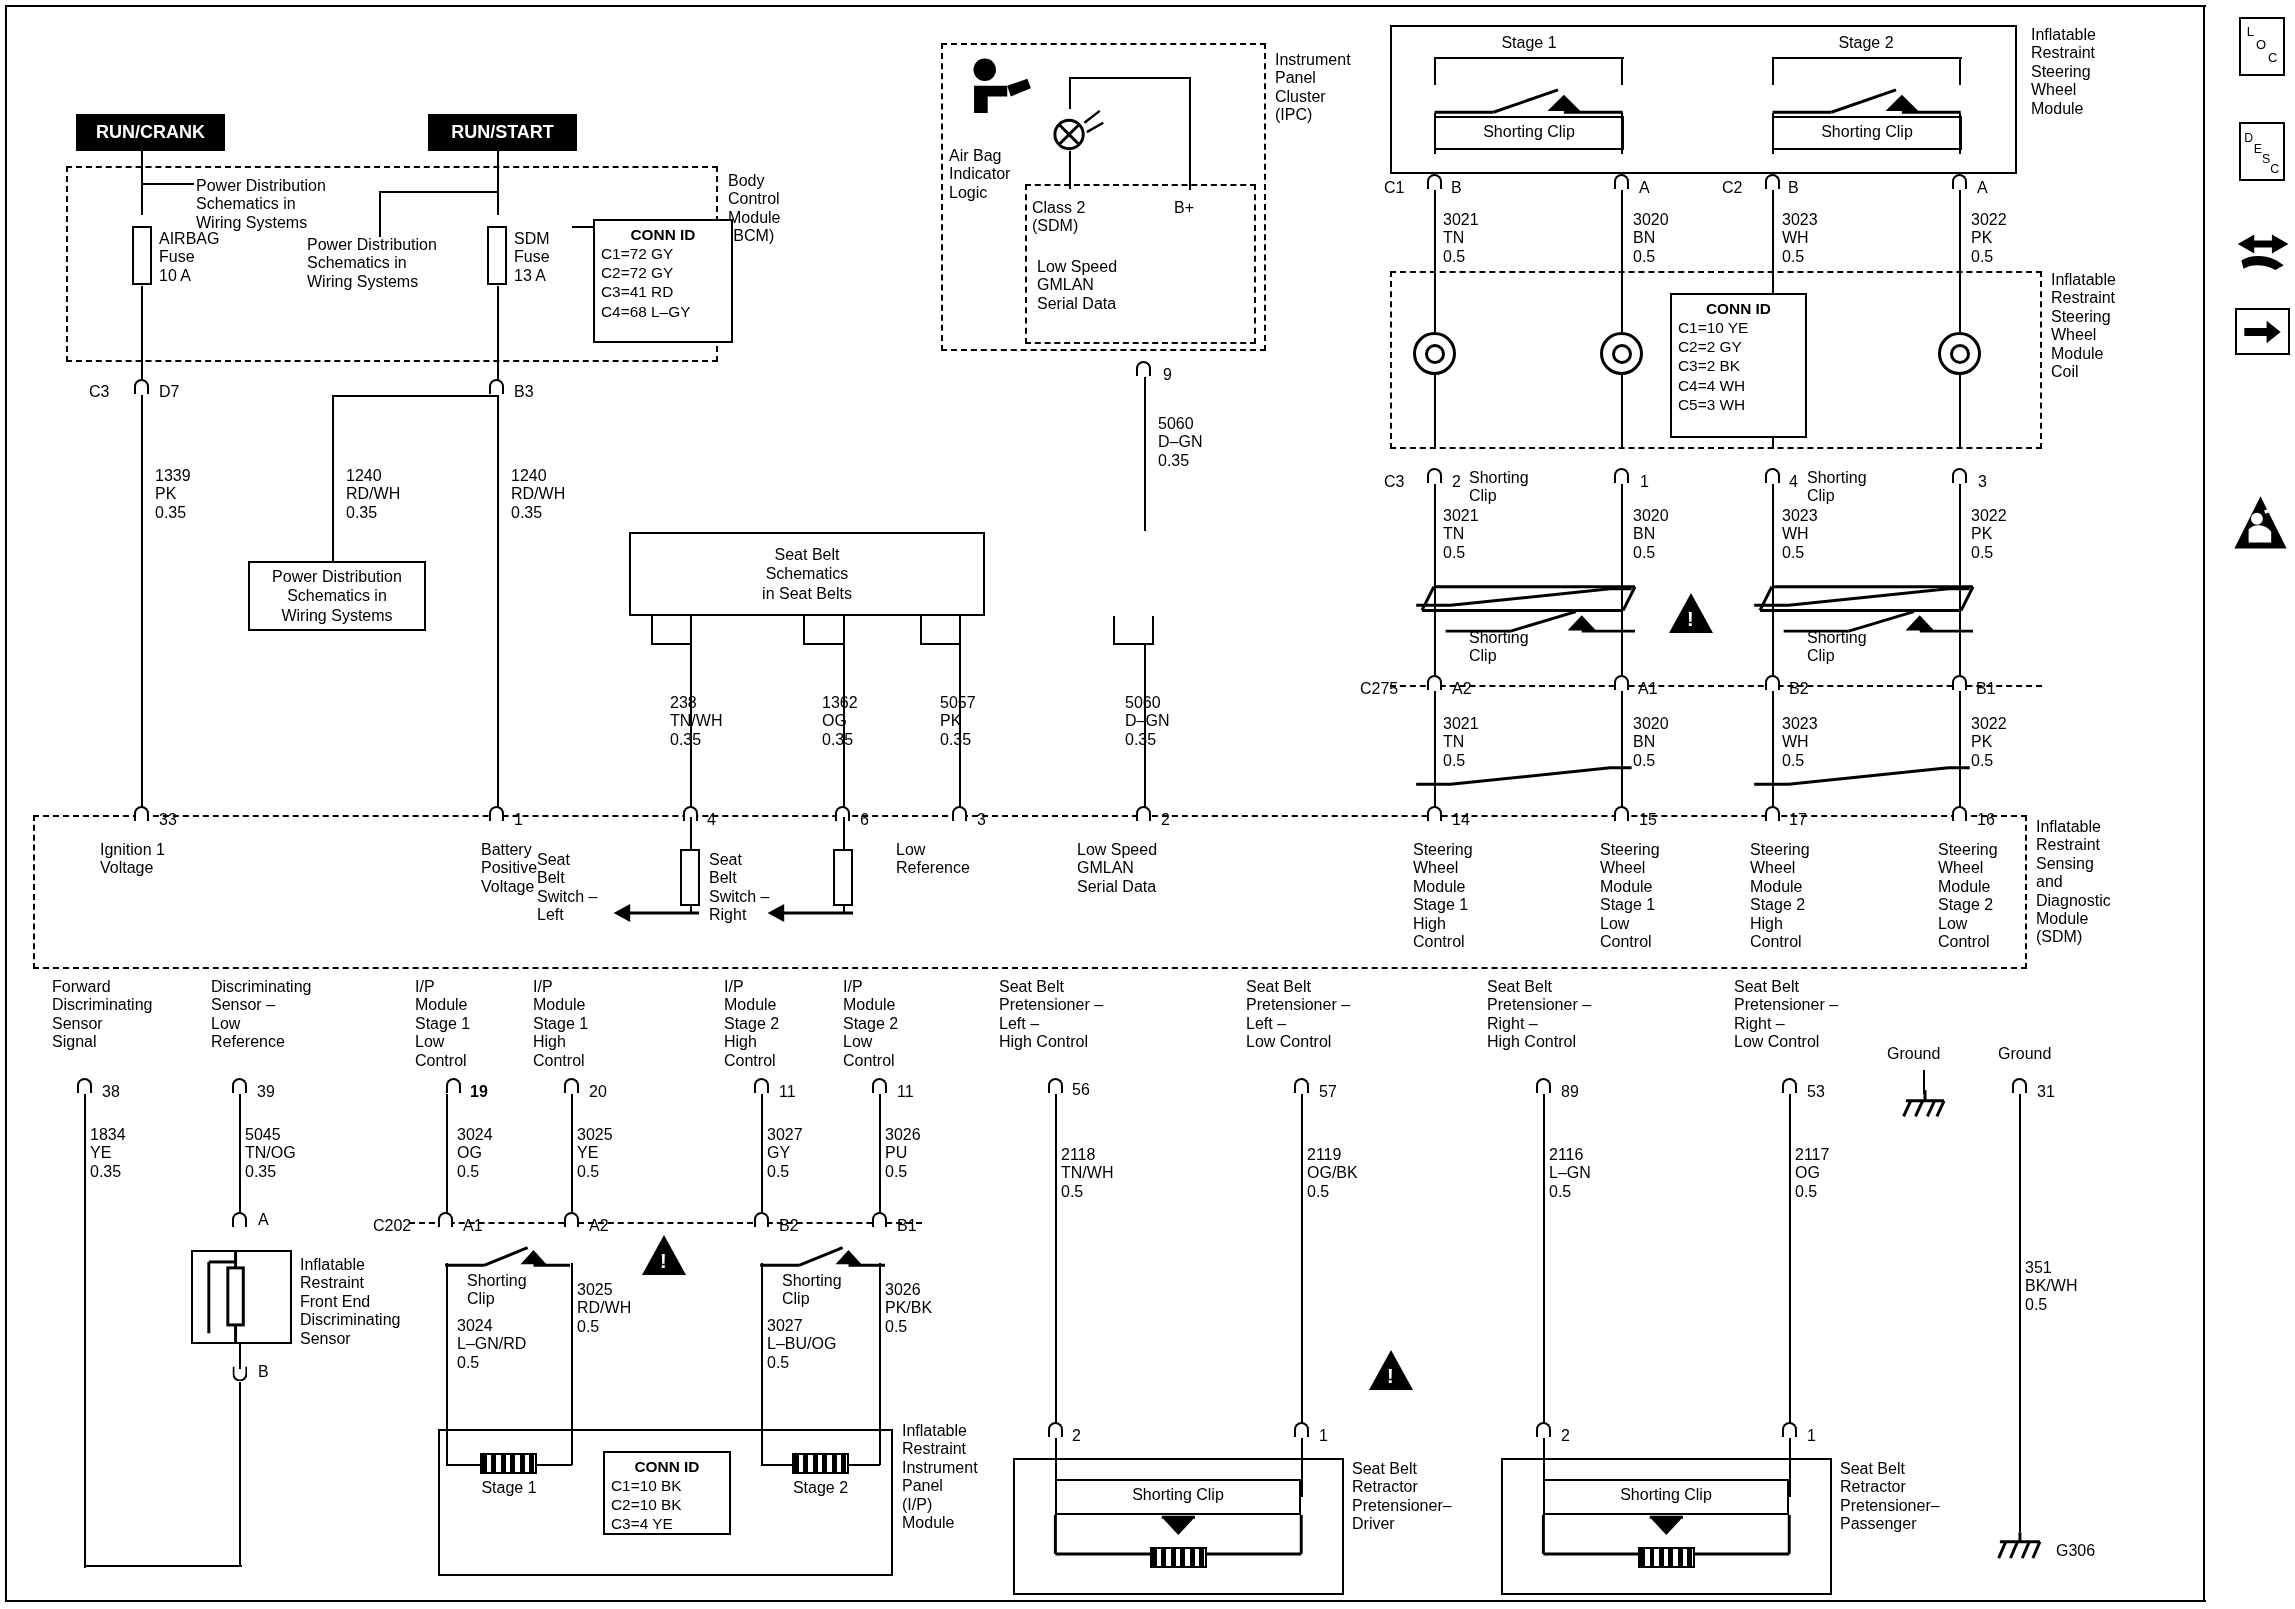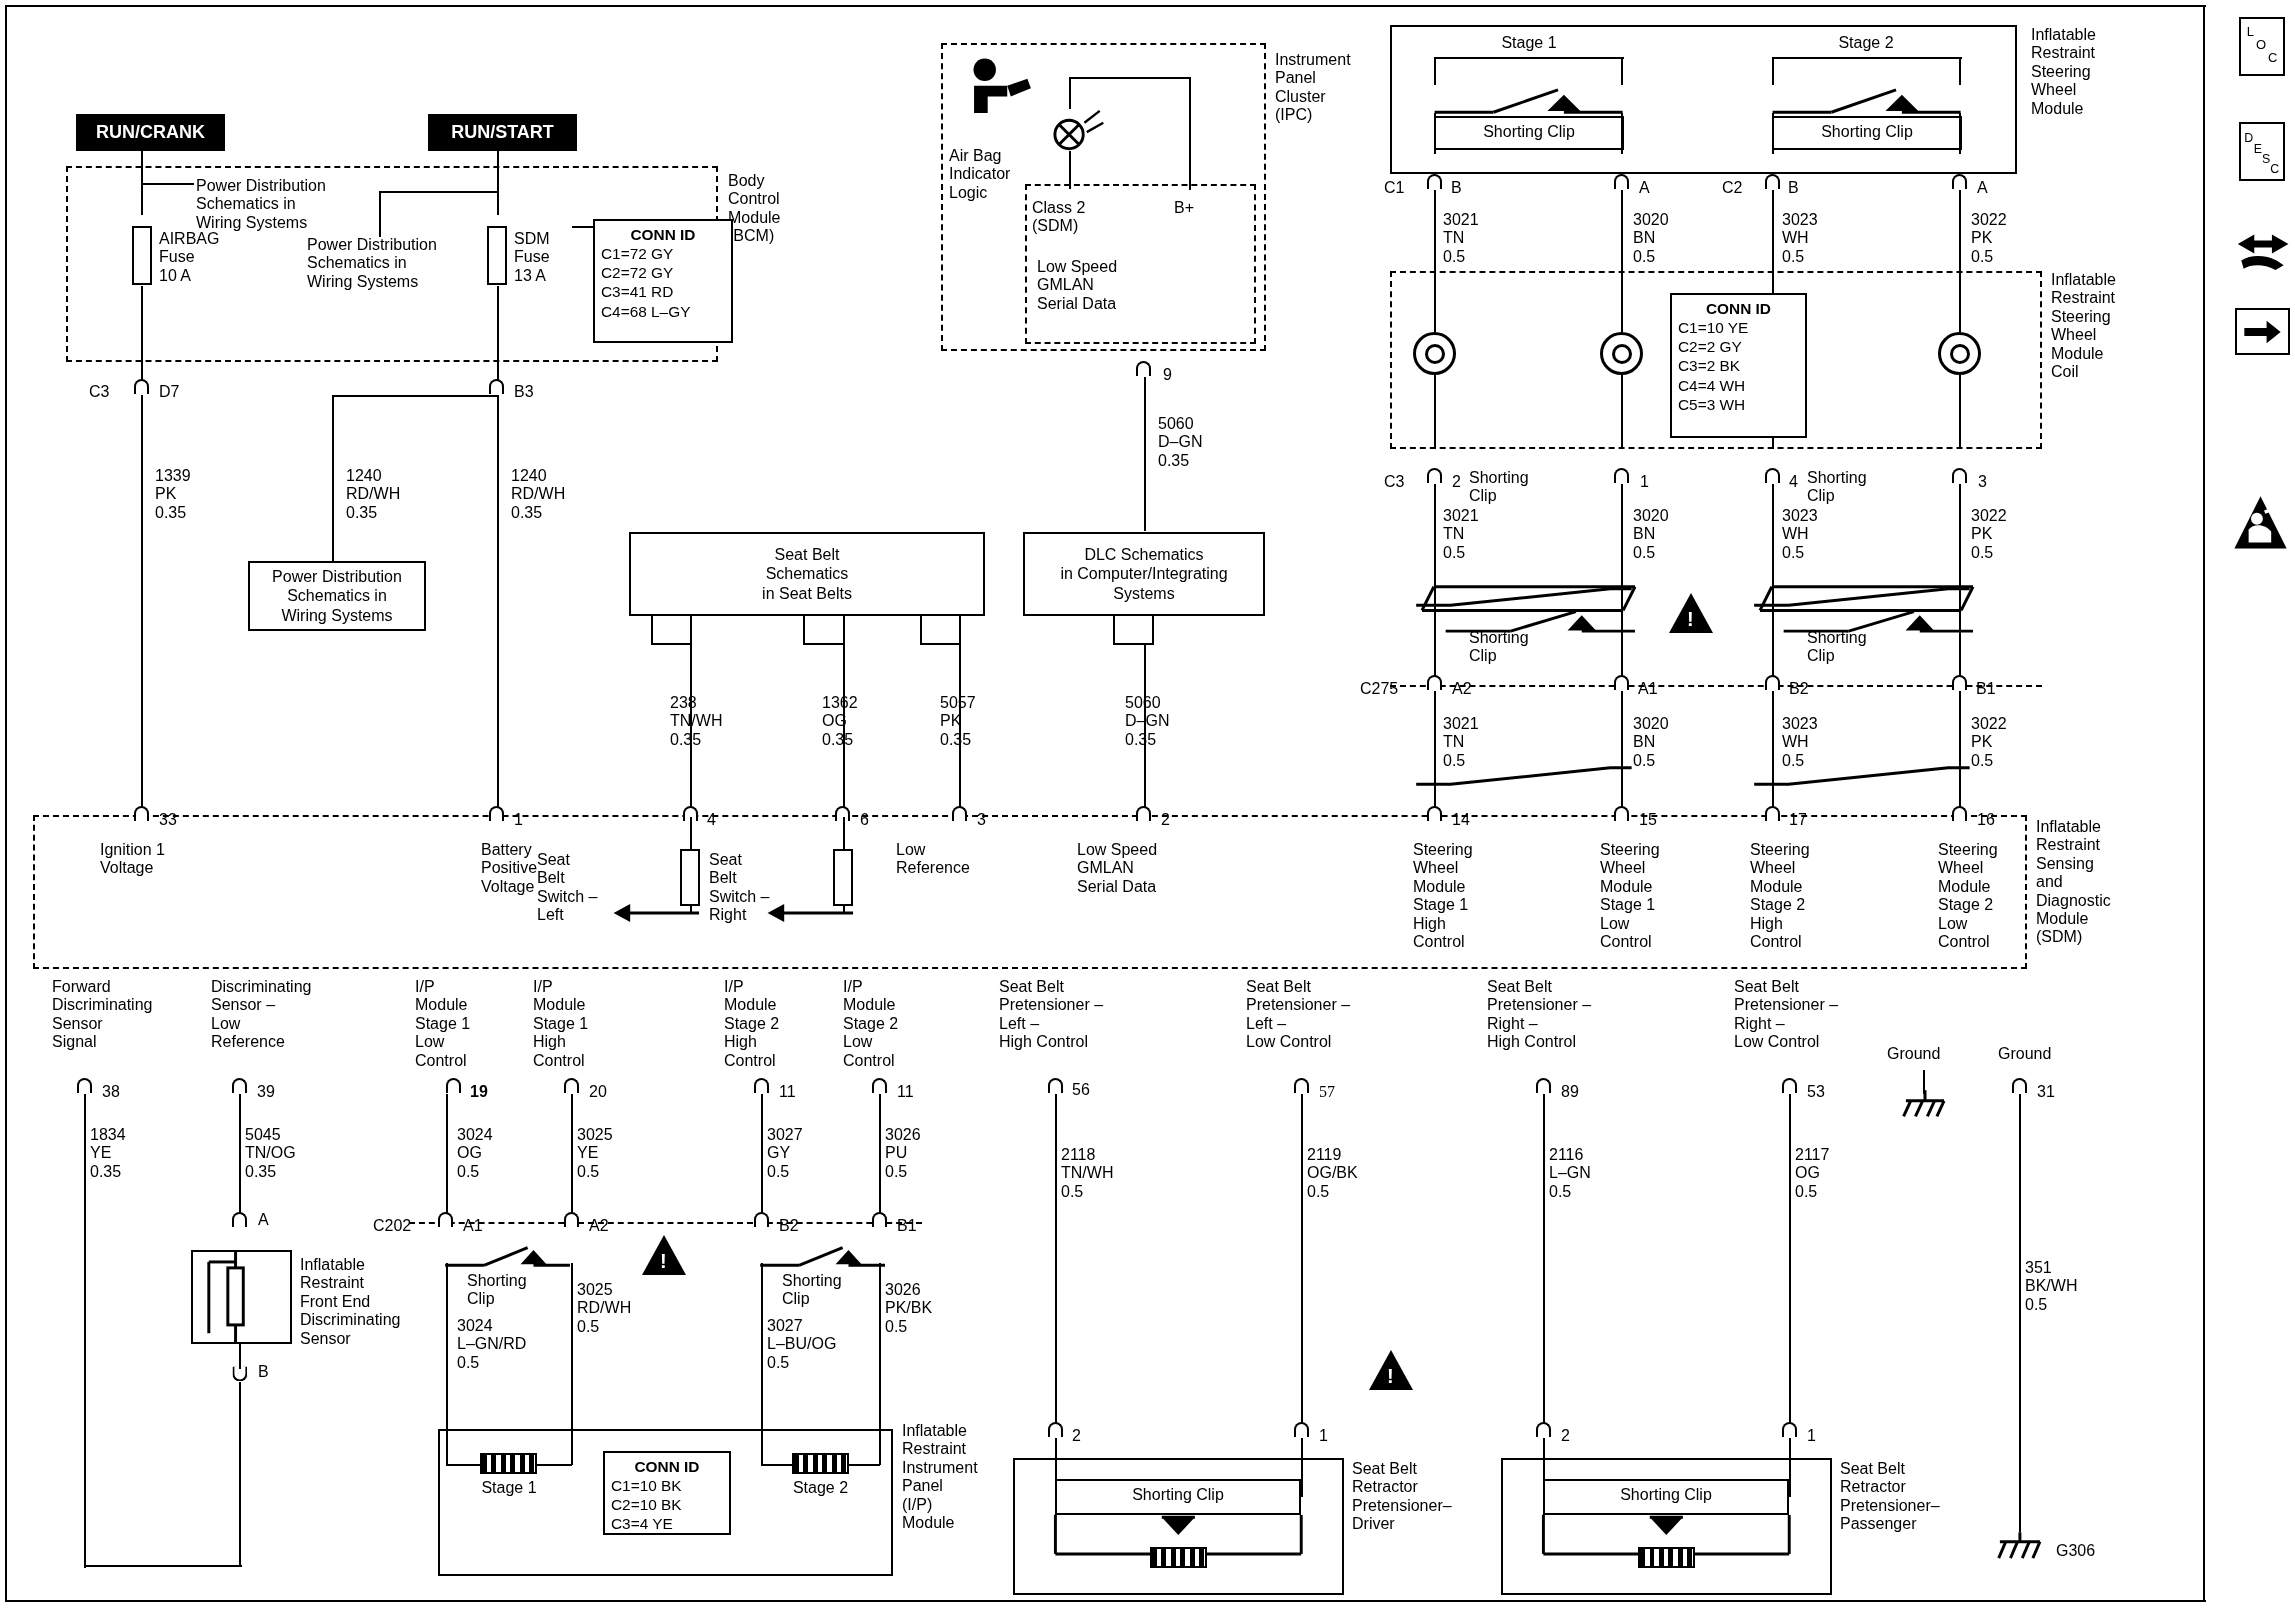--- a/index.html
+++ b/index.html
@@ -152,23 +152,20 @@
   <div class="term" style="left:1136px;top:361px;"></div>
   <div class="lbl" style="left:1163px;top:366px;">9</div>
   <div class="vline" style="left:1144px;top:377px;height:154px;"></div>
   <div class="lbl" style="left:1158px;top:415px;">5060
 D–GN
 0.35</div>
 
   <div class="boxtxt" style="left:629px;top:532px;width:356px;height:84px;white-space:pre;">Seat Belt
 Schematics
 in Seat Belts</div>
-  <div class="boxtxt" style="left:1023px;top:532px;width:242px;height:84px;white-space:pre;">DLC Schematics
-in Computer/Integrating
-Systems</div>
 
   <div class="vline" style="left:651px;top:616px;height:28.4px;"></div>
   <div class="hline" style="left:651px;top:643px;width:41px;"></div>
   <div class="vline" style="left:690px;top:616px;height:28.4px;"></div>
   <div class="vline" style="left:690px;top:643px;height:172px;"></div>
   <div class="lbl" style="left:670px;top:694px;">238
 TN/WH
 0.35</div>
 
   <div class="vline" style="left:803px;top:616px;height:28.4px;"></div>
@@ -534,21 +531,21 @@
 Control</div>
 
   <div class="term" style="left:1048px;top:1078px;"></div>
   <div class="lbl" style="left:1072px;top:1081px;">56</div>
   <div class="lbl" style="left:999px;top:978px;">Seat Belt
 Pretensioner –
 Left –
 High Control</div>
 
   <div class="term" style="left:1294px;top:1078px;"></div>
-  <div class="lbl" style="left:1319px;top:1083px;font-family:Liberation Serif, serif;">57</div>
+  <div class="lbl" style="left:1319px;top:1083px;">57</div>
   <div class="lbl" style="left:1246px;top:978px;">Seat Belt
 Pretensioner –
 Left –
 Low Control</div>
 
   <div class="term" style="left:1536px;top:1078px;"></div>
   <div class="lbl" style="left:1561px;top:1083px;">89</div>
   <div class="lbl" style="left:1487px;top:978px;">Seat Belt
 Pretensioner –
 Right –

